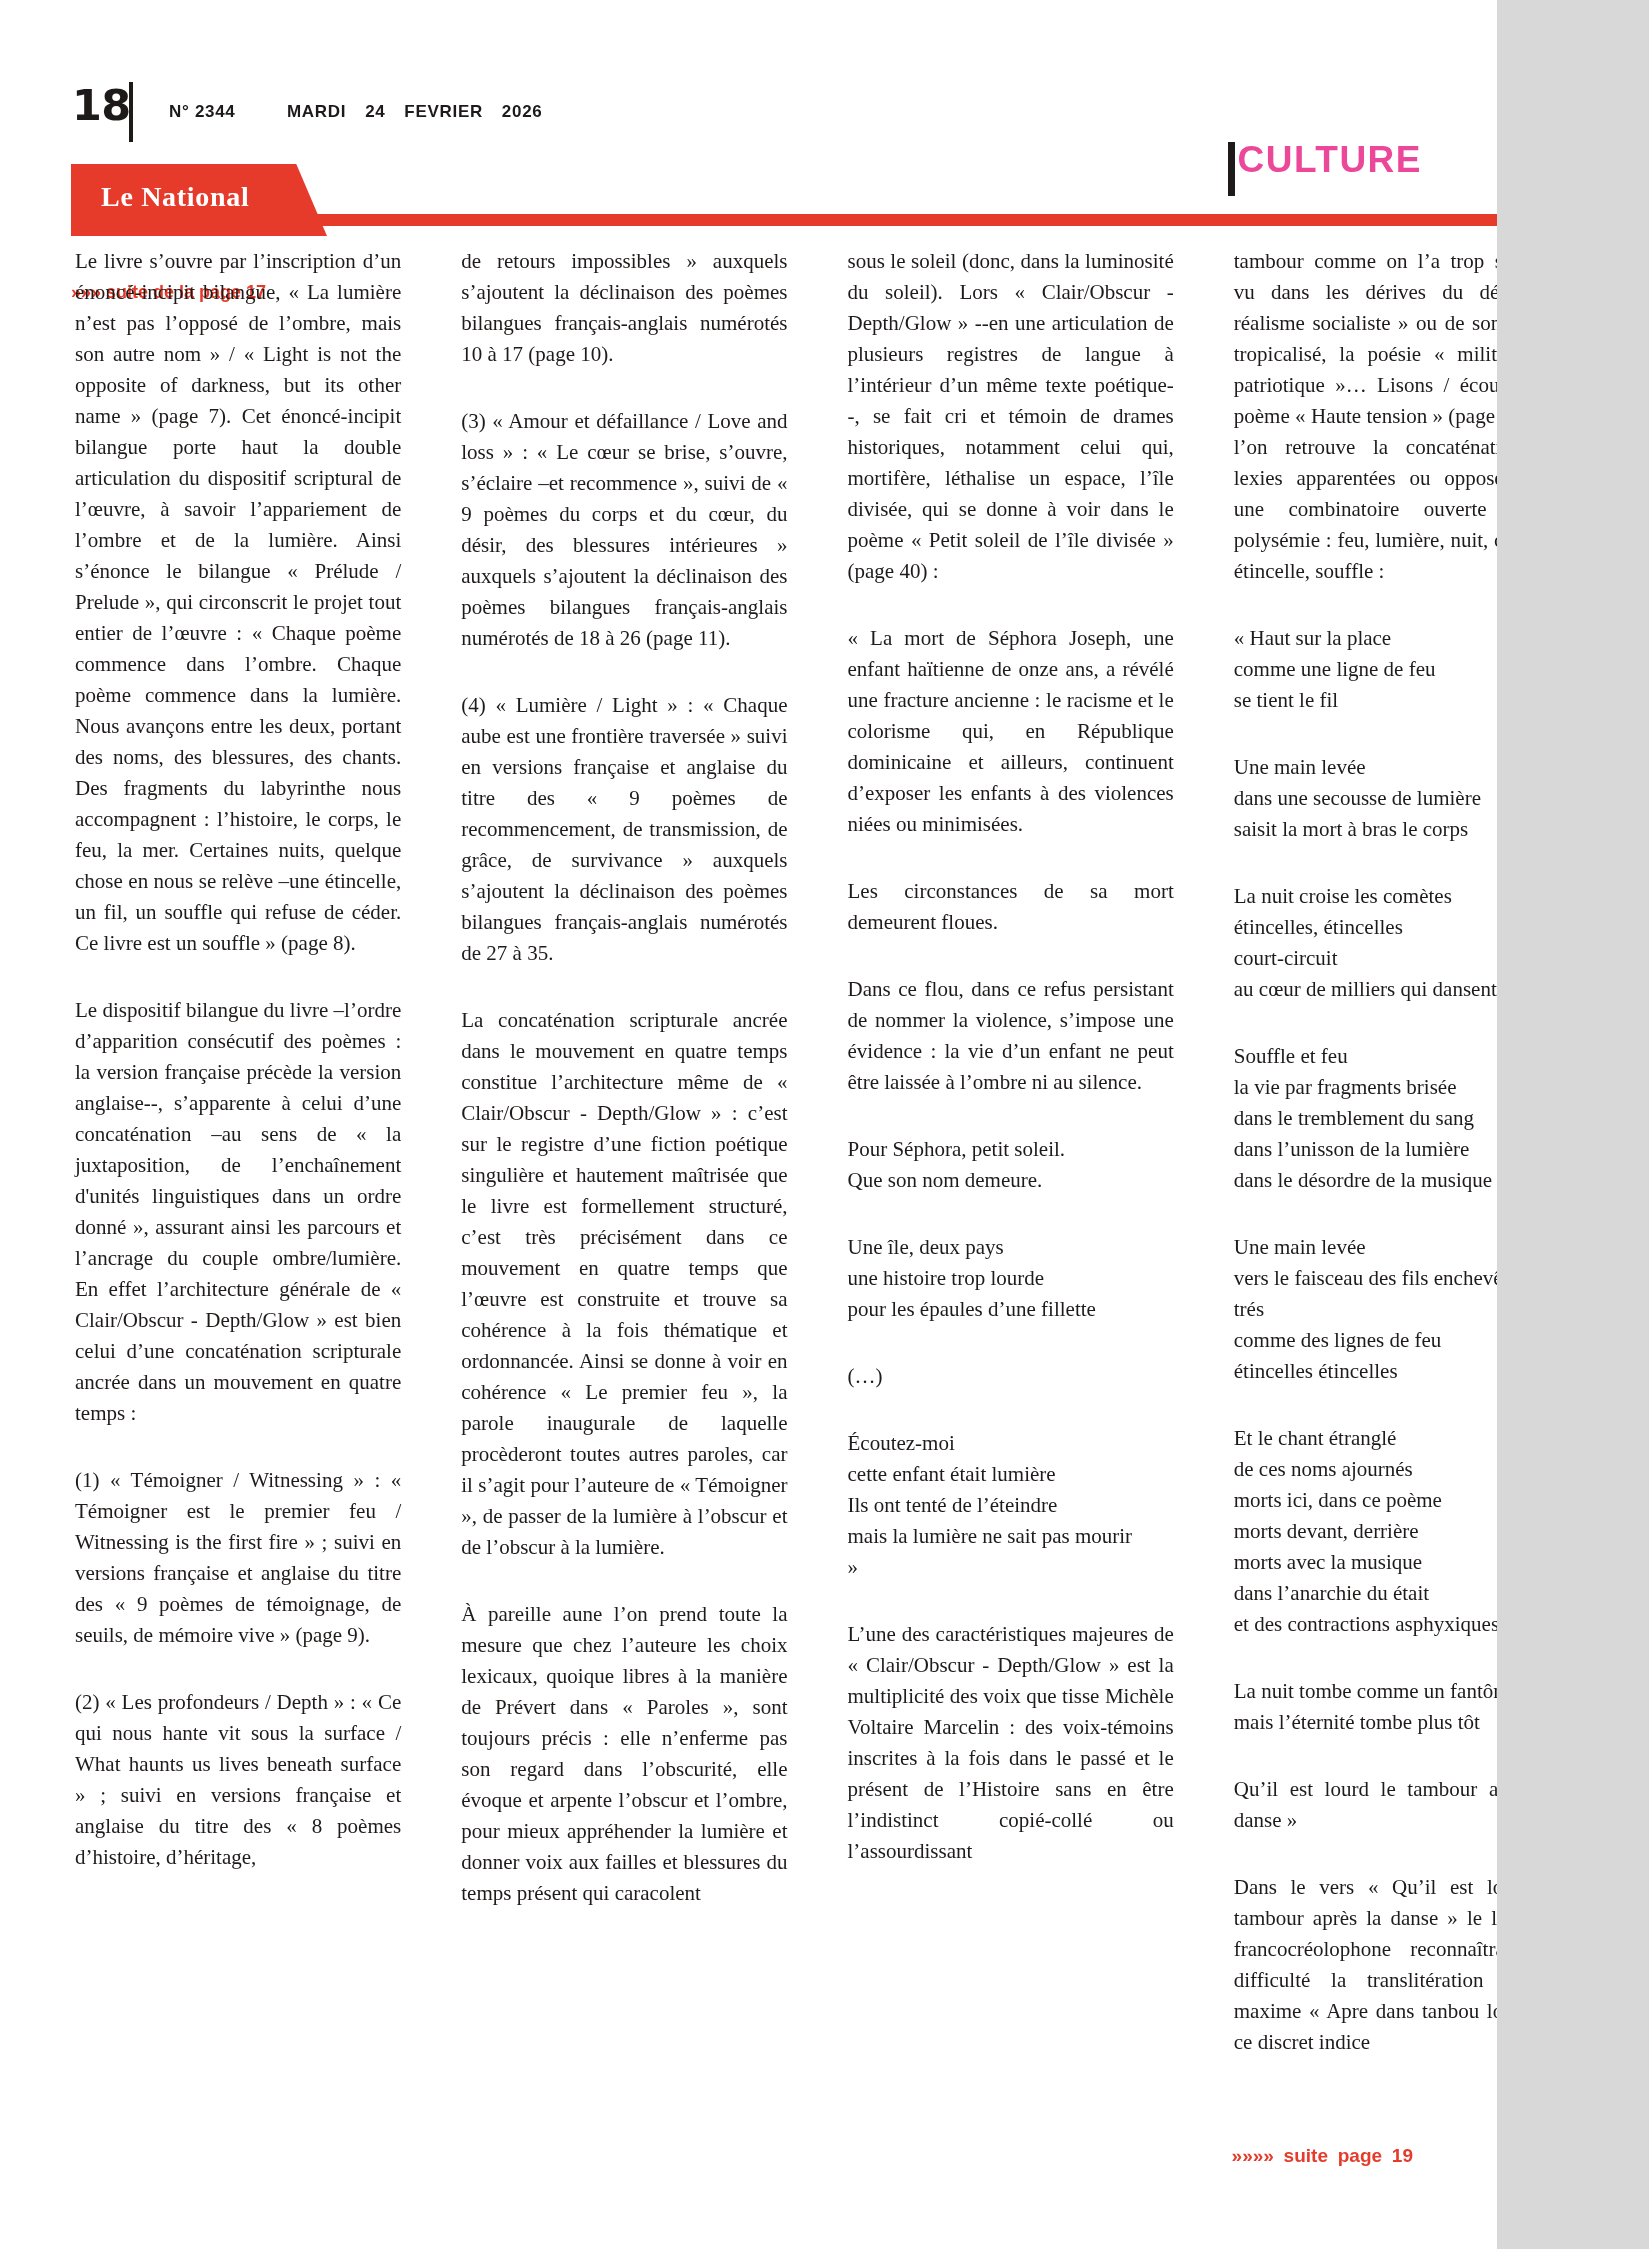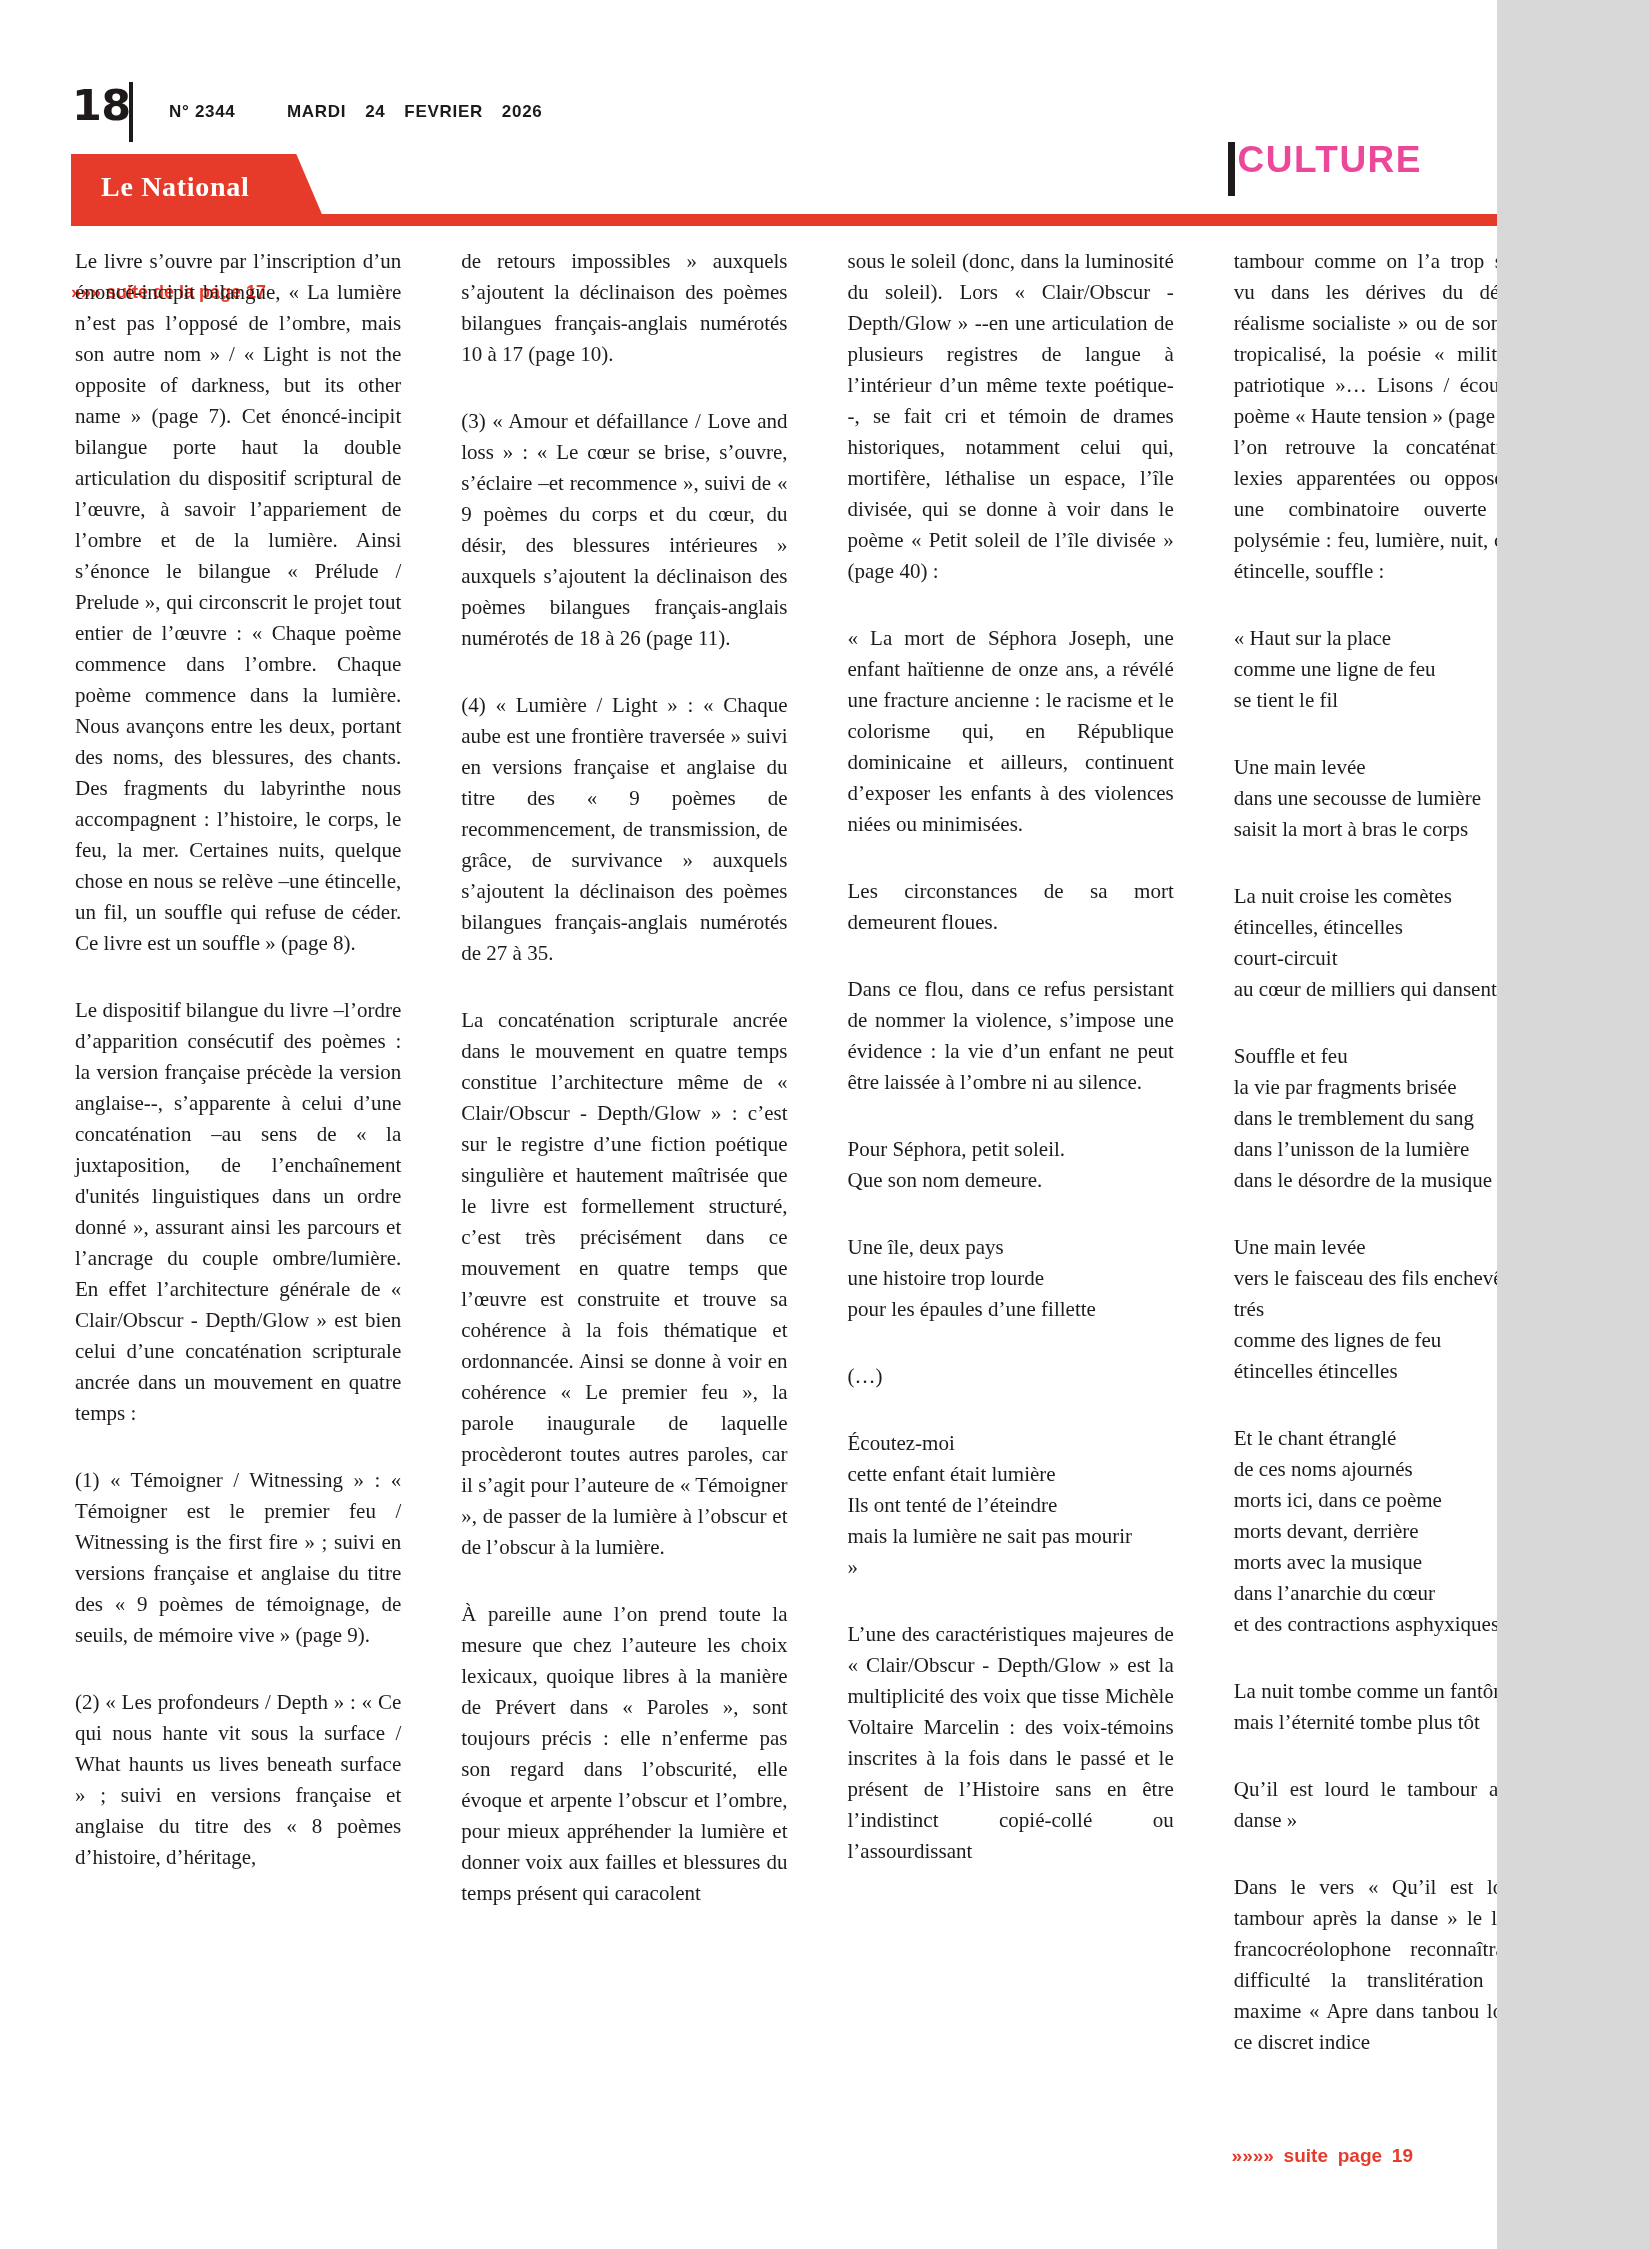--- a/index.html
+++ b/index.html
@@ -23,21 +23,21 @@
   }
   .issue, .date{
     position:absolute;top:102px;
     font-family:"Liberation Sans", sans-serif;
     font-weight:bold;font-size:17px;color:#1d1a19;
     letter-spacing:0.7px;
   }
   .issue{left:169px;}
   .date{left:287px;word-spacing:13.5px;}
   .flag{
-    position:absolute;left:71px;top:154px;
+    position:absolute;left:71px;top:164px;
     width:256px;height:72px;
     background:var(--red);
     -webkit-clip-path:polygon(0 0,88% 0,100% 100%,0 100%);
     clip-path:polygon(0 0,88% 0,100% 100%,0 100%);
     text-align:right;
   }
   .brand{
     position:absolute;left:30px;top:16.5px;
     font-family:"Liberation Serif", serif;
     font-weight:bold;font-size:28px;color:#ffffff;
@@ -173,21 +173,21 @@
           <div>trés</div>
           <div>comme des lignes de feu</div>
           <div>étincelles étincelles</div>
         </div>
         <div class="block poem">
           <div>Et le chant étranglé</div>
           <div>de ces noms ajournés</div>
           <div>morts ici, dans ce poème</div>
           <div>morts devant, derrière</div>
           <div>morts avec la musique</div>
-          <div>dans l’anarchie du cœur</div>
+          <div>dans l’anarchie du était</div>
           <div>et des contractions asphyxiques</div>
         </div>
         <div class="block poem">
           <div>La nuit tombe comme un fantôme</div>
           <div>mais l’éternité tombe plus tôt</div>
         </div>
         <div class="block para">Qu’il est lourd le tambour après la danse »</div>
         <div class="block para">Dans le vers « Qu’il est lourd le tambour après la danse » le locuteur francocréolophone reconnaîtra sans difficulté la translitération de la maxime « Apre dans tanbou lou », et ce discret indice</div>
       </div>
   </div>

